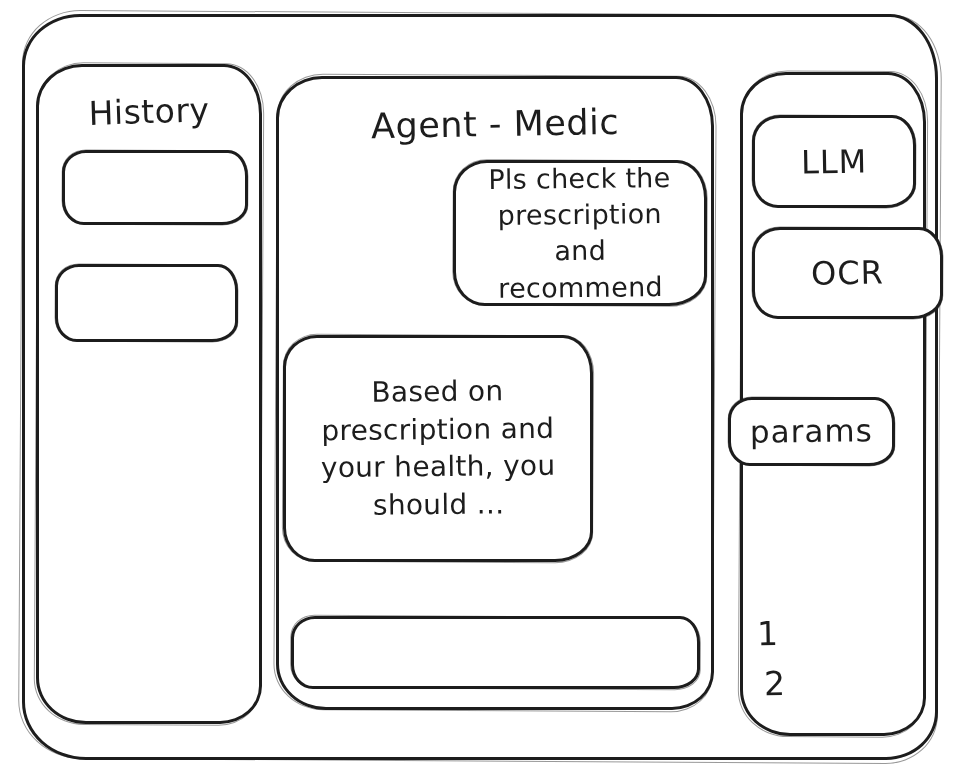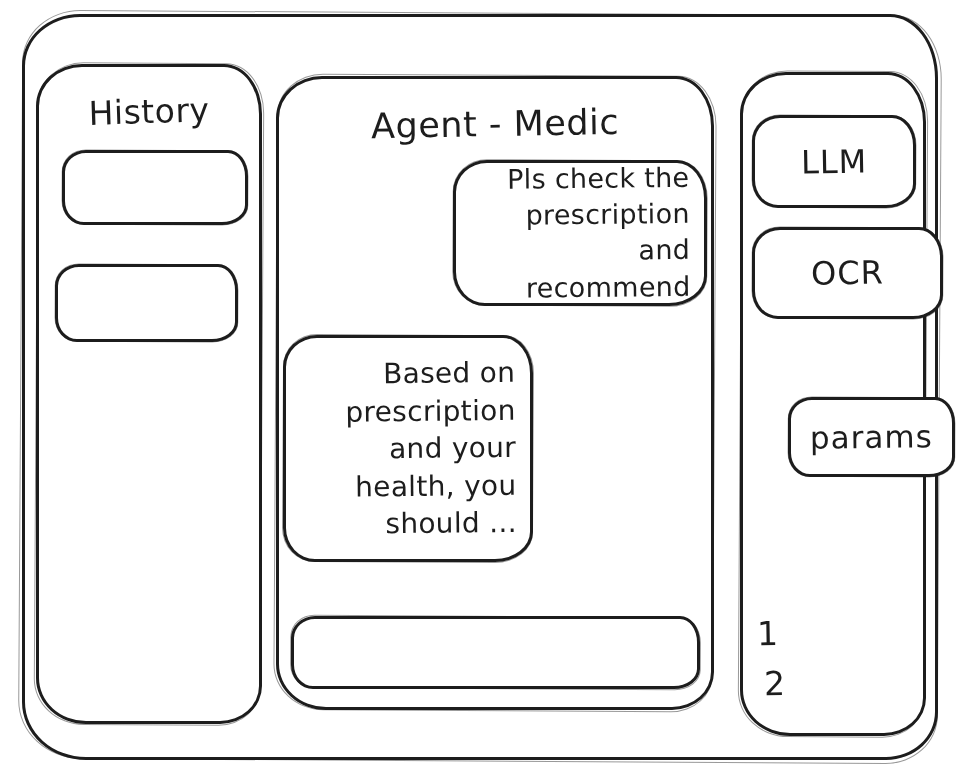--- a/index.html
+++ b/index.html
@@ -34,21 +34,21 @@
   .r-frame{border-radius:58px 48px 52px 64px / 52px 64px 48px 58px;}
   .r-panel{border-radius:46px 38px 42px 50px / 42px 50px 38px 46px;}
   .r-box{border-radius:24px 20px 26px 22px / 22px 26px 20px 24px;}
   .r-bubble{border-radius:34px 30px 38px 32px / 32px 38px 30px 34px;}
   .r-pill{border-radius:28px 24px 30px 26px / 26px 30px 24px 28px;}
 
   .center{
     display:flex;
     align-items:center;
     justify-content:center;
-    text-align:right;
+    text-align:center;
   }
 
   .title{
     position:absolute;
     text-align:center;
     font-size:33px;
     letter-spacing:.5px;
     color:var(--ink);
   }
 
@@ -103,39 +103,39 @@
   <div class="sketch r-box" style="left:55px;top:264px;width:183px;height:78px;"></div>
 
   <div class="sketch r-panel" style="left:276px;top:76px;width:438px;height:634px;"></div>
 
   <div class="title tilt-b" style="left:276px;top:104px;width:438px;font-size:35px;">Agent - Medic</div>
 
   <div class="sketch r-bubble center" style="left:453px;top:160px;width:254px;height:146px;">
     <div class="bubble-text tilt-c">Pls check the prescription and recommend</div>
   </div>
 
-  <div class="sketch r-bubble center" style="left:283px;top:335px;width:250px;height:227px;">
+  <div class="sketch r-bubble center" style="left:283px;top:335px;width:310px;height:227px;">
     <div class="bubble-text tilt-c" style="font-size:28px;">Based on prescription and your health, you should ...</div>
   </div>
 
   <div class="sketch r-box" style="left:291px;top:616px;width:409px;height:73px;">
     <input class="chat-input-field" type="text" value="" style="">
   </div>
 
   <div class="sketch r-panel" style="left:740px;top:72px;width:186px;height:664px;"></div>
 
   <div class="sketch r-pill center" style="left:752px;top:115px;width:164px;height:93px;">
     <span class="tool-label tilt-b">LLM</span>
   </div>
 
   <div class="sketch r-pill center" style="left:752px;top:227px;width:191px;height:92px;">
     <span class="tool-label tilt-b">OCR</span>
   </div>
 
-  <div class="sketch r-box center" style="left:788px;top:397px;width:167px;height:80px;">
+  <div class="sketch r-box center" style="left:728px;top:397px;width:167px;height:69px;">
     <span class="tool-label tilt-c" style="font-size:31px;">params</span>
   </div>
 
 
   <div class="doc-num tilt-b" style="left:757px;top:614px;">1</div>
 
   <div class="doc-num tilt-b" style="left:764px;top:664px;">2</div>
 
 </div>
 

